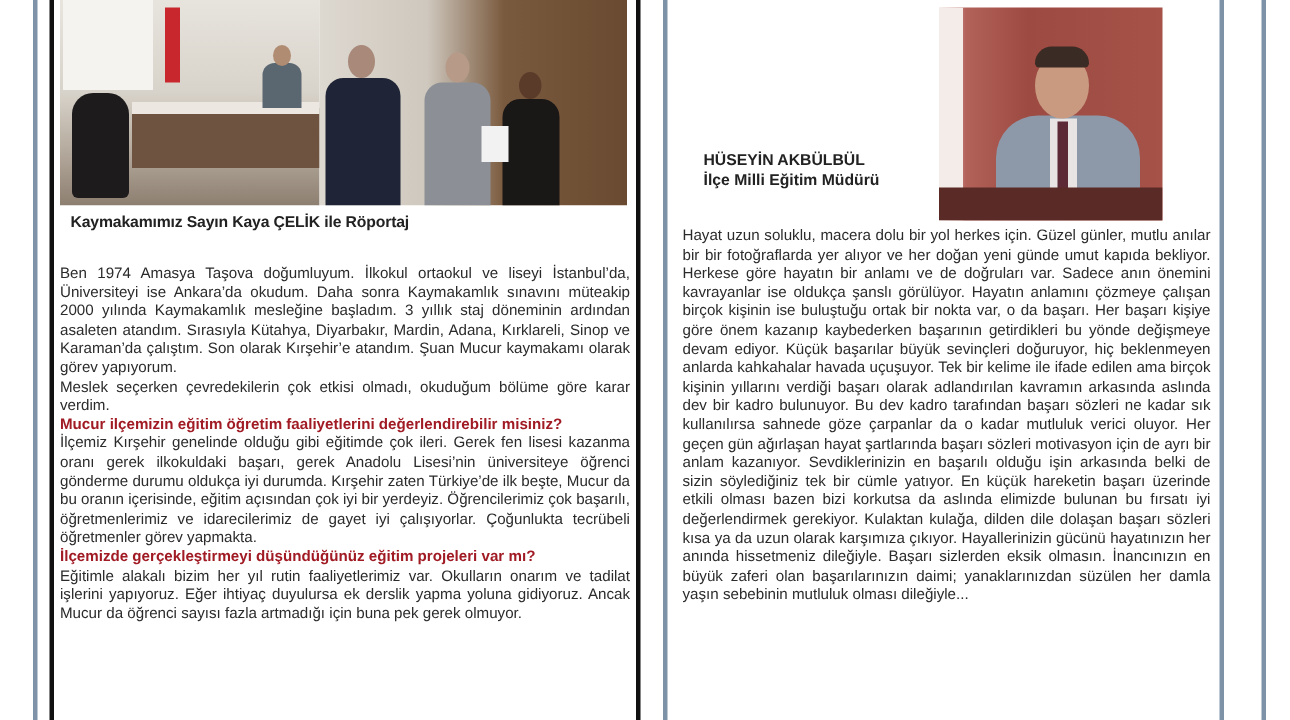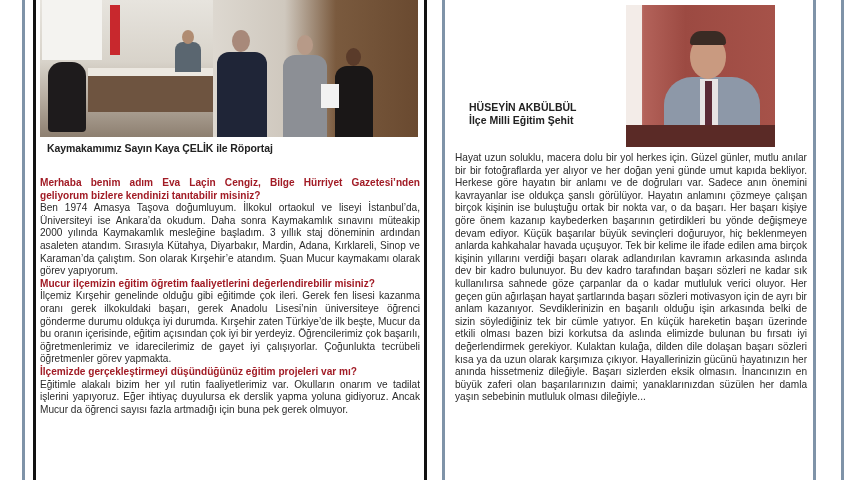--- a/index.html
+++ b/index.html
@@ -72,41 +72,41 @@
       <div class="shape" style="left:122px;top:66px;width:38px;height:71px;background:#1a1717;border-radius:12px 12px 0 0;"></div>
       <div class="shape" style="left:133px;top:48px;width:15px;height:18px;background:#5a3b2a;border-radius:50%;"></div>
 
       <div class="shape" style="left:108px;top:84px;width:18px;height:24px;background:#f2f2f2;"></div>
     </div>
   </div>
 
   <div class="caption">Kaymakamımız Sayın Kaya ÇELİK ile Röportaj</div>
 
   <div class="left-text">
-    <p class="q">Merhaba benim adım Eva Laçin Cengiz, Bilge Hürriyet Gazetesi’nden geliyorum bizlere kendinizi tanıtabilir misiniz?</p>
     <p>Ben 1974 Amasya Taşova doğumluyum. İlkokul ortaokul ve liseyi İstanbul’da, Üniversiteyi ise Ankara’da okudum. Daha sonra Kaymakamlık sınavını müteakip 2000 yılında Kaymakamlık mesleğine başladım. 3 yıllık staj döneminin ardından asaleten atandım. Sırasıyla Kütahya, Diyarbakır, Mardin, Adana, Kırklareli, Sinop ve Karaman’da çalıştım. Son olarak Kırşehir’e atandım. Şuan Mucur kaymakamı olarak görev yapıyorum.</p>
+    <p>Meslek seçerken çevredekilerin çok etkisi olmadı, okuduğum bölüme göre karar verdim.</p>
     <p class="q">Mucur ilçemizin eğitim öğretim faaliyetlerini değerlendirebilir misiniz?</p>
     <p>İlçemiz Kırşehir genelinde olduğu gibi eğitimde çok ileri. Gerek fen lisesi kazanma oranı gerek ilkokuldaki başarı, gerek Anadolu Lisesi’nin üniversiteye öğrenci gönderme durumu oldukça iyi durumda. Kırşehir zaten Türkiye’de ilk beşte, Mucur da bu oranın içerisinde, eğitim açısından çok iyi bir yerdeyiz. Öğrencilerimiz çok başarılı, öğretmenlerimiz ve idarecilerimiz de gayet iyi çalışıyorlar. Çoğunlukta tecrübeli öğretmenler görev yapmakta.</p>
     <p class="q">İlçemizde gerçekleştirmeyi düşündüğünüz eğitim projeleri var mı?</p>
     <p>Eğitimle alakalı bizim her yıl rutin faaliyetlerimiz var. Okulların onarım ve tadilat işlerini yapıyoruz. Eğer ihtiyaç duyulursa ek derslik yapma yoluna gidiyoruz. Ancak Mucur da öğrenci sayısı fazla artmadığı için buna pek gerek olmuyor.</p>
   </div>
 </section>
 
 <section class="right-col">
   <div class="portrait" aria-label="Portrait of the district director of national education">
     <div class="shape" style="left:0;top:0;width:16px;height:142px;background:#f3ece8;"></div>
     <div class="shape" style="left:38px;top:72px;width:96px;height:60px;background:#8d98a8;border-radius:28px 28px 0 0;"></div>
     <div class="shape" style="left:74px;top:74px;width:18px;height:52px;background:#e8e4e4;"></div>
     <div class="shape" style="left:79px;top:76px;width:7px;height:46px;background:#5b2a36;"></div>
     <div class="shape" style="left:64px;top:30px;width:36px;height:44px;background:#c99a80;border-radius:50%;"></div>
     <div class="shape" style="left:64px;top:26px;width:36px;height:14px;background:#3a2b24;border-radius:16px 16px 4px 4px;"></div>
     <div class="shape" style="left:0;top:120px;width:149px;height:22px;background:#5a2a26;"></div>
   </div>
 
   <div class="name-block">
     <div>HÜSEYİN AKBÜLBÜL</div>
-    <div>İlçe Milli Eğitim Şehit</div>
+    <div>İlçe Milli Eğitim Müdürü</div>
   </div>
 
   <div class="right-text">
     <p>Hayat uzun soluklu, macera dolu bir yol herkes için. Güzel günler, mutlu anılar bir bir fotoğraflarda yer alıyor ve her doğan yeni günde umut kapıda bekliyor. Herkese göre hayatın bir anlamı ve de doğruları var. Sadece anın önemini kavrayanlar ise oldukça şanslı görülüyor. Hayatın anlamını çözmeye çalışan birçok kişinin ise buluştuğu ortak bir nokta var, o da başarı. Her başarı kişiye göre önem kazanıp kaybederken başarının getirdikleri bu yönde değişmeye devam ediyor. Küçük başarılar büyük sevinçleri doğuruyor, hiç beklenmeyen anlarda kahkahalar havada uçuşuyor. Tek bir kelime ile ifade edilen ama birçok kişinin yıllarını verdiği başarı olarak adlandırılan kavramın arkasında aslında dev bir kadro bulunuyor. Bu dev kadro tarafından başarı sözleri ne kadar sık kullanılırsa sahnede göze çarpanlar da o kadar mutluluk verici oluyor. Her geçen gün ağırlaşan hayat şartlarında başarı sözleri motivasyon için de ayrı bir anlam kazanıyor. Sevdiklerinizin en başarılı olduğu işin arkasında belki de sizin söylediğiniz tek bir cümle yatıyor. En küçük hareketin başarı üzerinde etkili olması bazen bizi korkutsa da aslında elimizde bulunan bu fırsatı iyi değerlendirmek gerekiyor. Kulaktan kulağa, dilden dile dolaşan başarı sözleri kısa ya da uzun olarak karşımıza çıkıyor. Hayallerinizin gücünü hayatınızın her anında hissetmeniz dileğiyle. Başarı sizlerden eksik olmasın. İnancınızın en büyük zaferi olan başarılarınızın daimi; yanaklarınızdan süzülen her damla yaşın sebebinin mutluluk olması dileğiyle...</p>
   </div>
 </section>
 
 </body></html>

